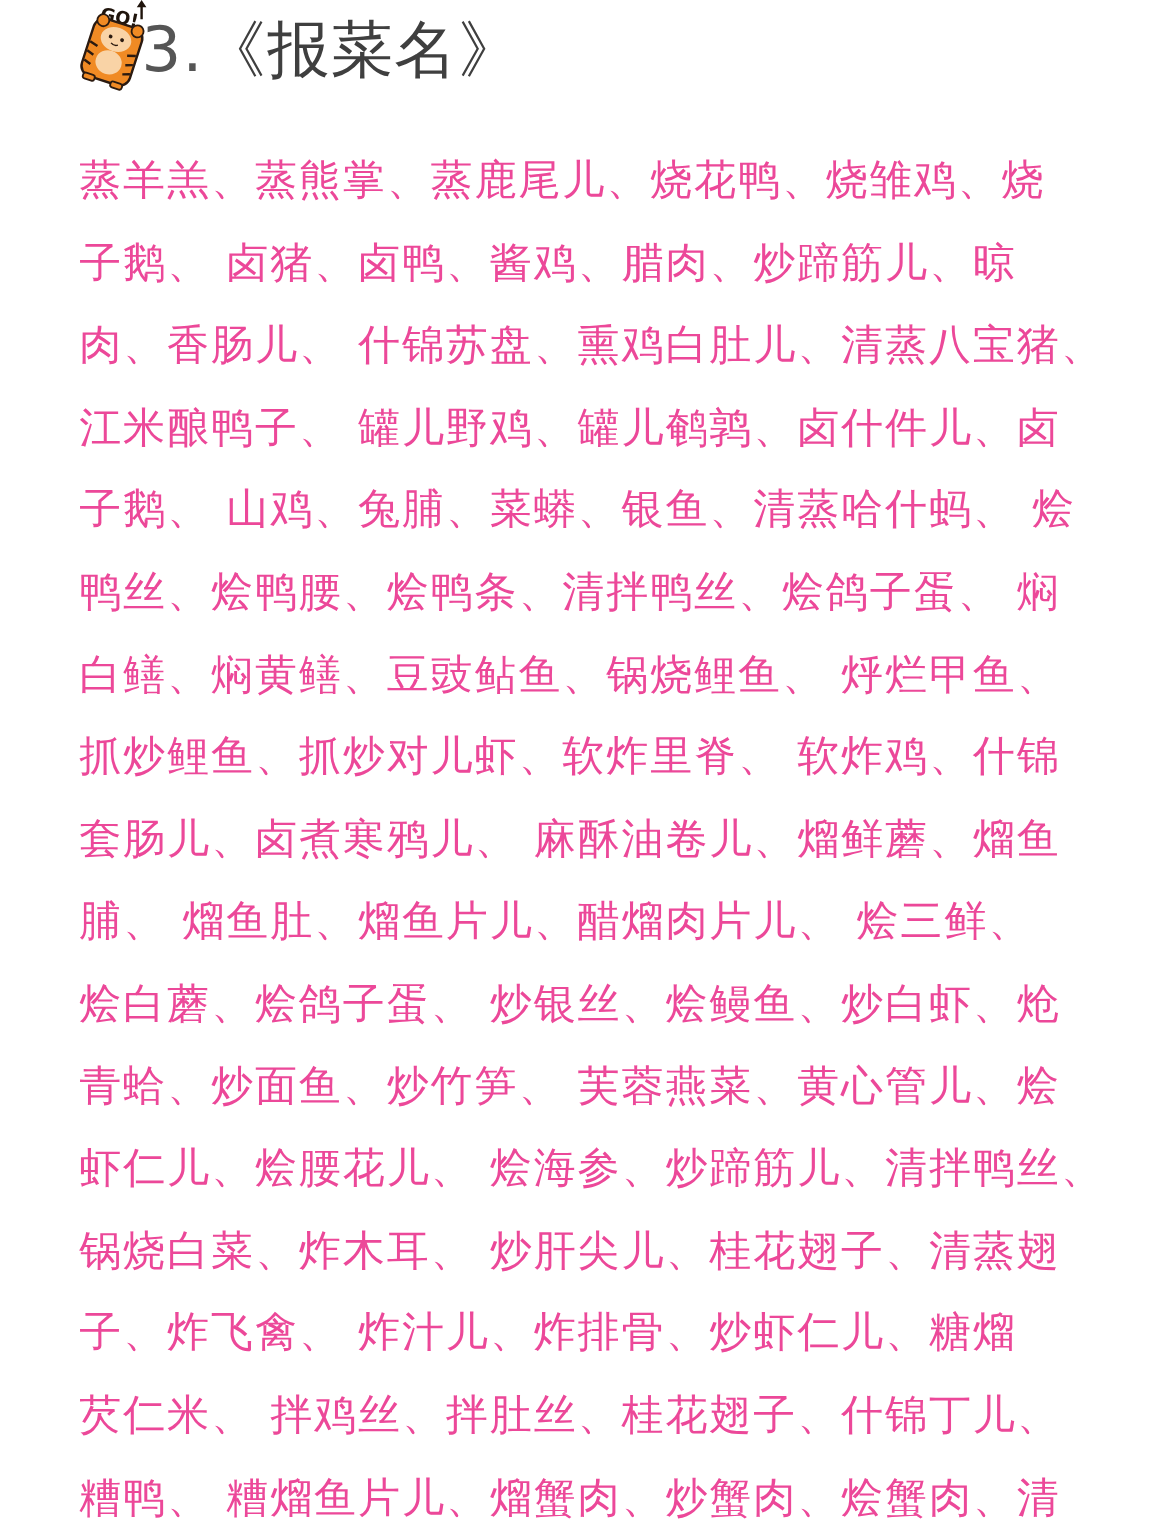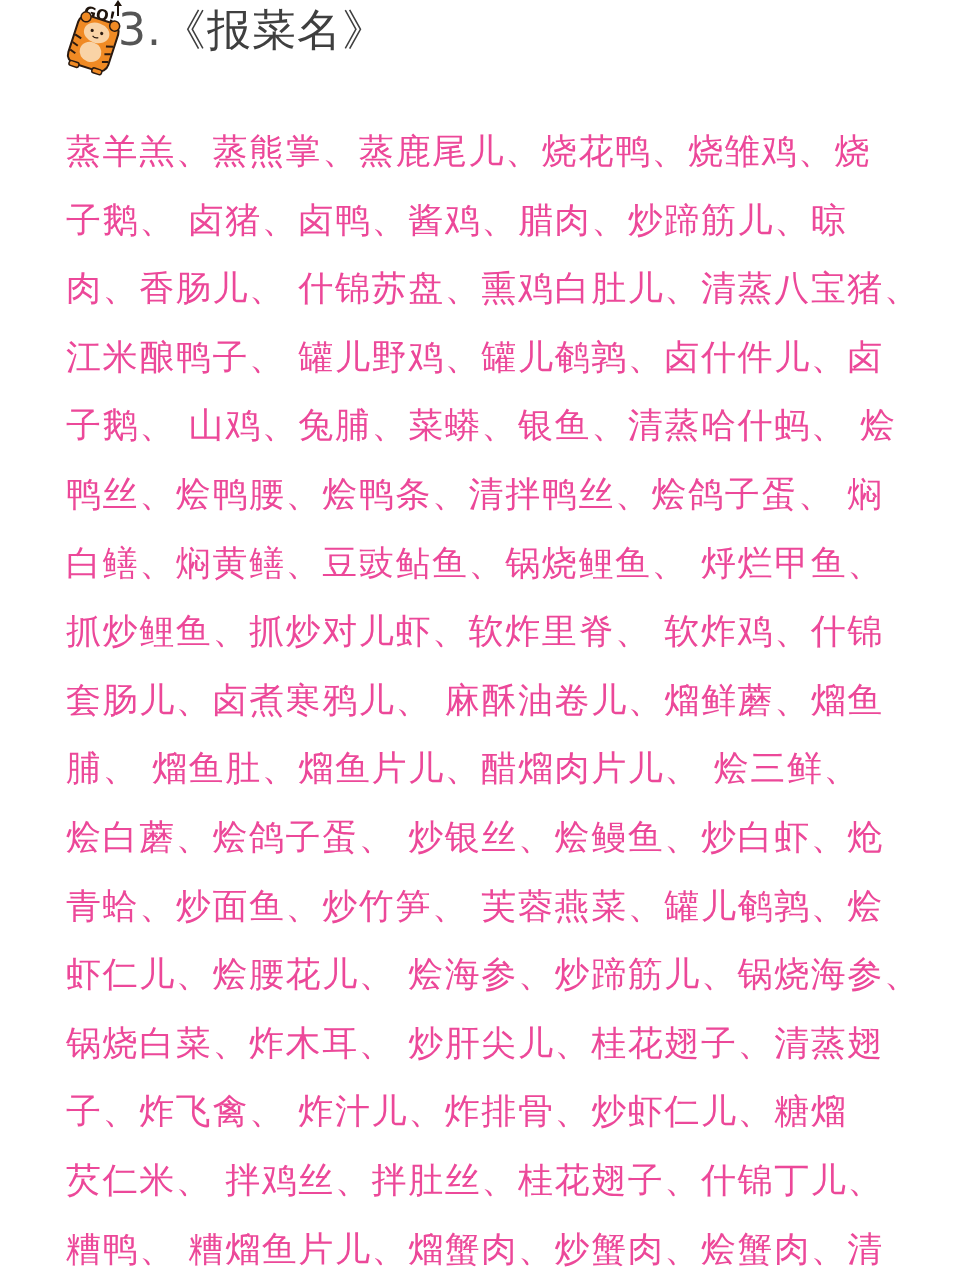--- a/index.html
+++ b/index.html
@@ -27,22 +27,22 @@
       position: absolute;
       left: 0;
       top: 0;
       width: 70px;
       height: 76px;
       z-index: 2;
     }
     .title {
       position: absolute;
       left: 62px;
-      top: 2px;
-      font-size: 44px;
+      top: 14px;
+      font-size: 52px;
       line-height: 56px;
       color: #3f3f3f;
       white-space: nowrap;
       letter-spacing: 1px;
     }
     .title .num {
       color: #555;
     }
     .body-text {
       position: absolute;
@@ -96,19 +96,19 @@
   <div class="line">子鹅、 卤猪、卤鸭、酱鸡、腊肉、炒蹄筋儿、晾</div>
   <div class="line">肉、香肠儿、 什锦苏盘、熏鸡白肚儿、清蒸八宝猪、</div>
   <div class="line">江米酿鸭子、 罐儿野鸡、罐儿鹌鹑、卤什件儿、卤</div>
   <div class="line">子鹅、 山鸡、兔脯、菜蟒、银鱼、清蒸哈什蚂、 烩</div>
   <div class="line">鸭丝、烩鸭腰、烩鸭条、清拌鸭丝、烩鸽子蛋、 焖</div>
   <div class="line">白鳝、焖黄鳝、豆豉鲇鱼、锅烧鲤鱼、 烀烂甲鱼、</div>
   <div class="line">抓炒鲤鱼、抓炒对儿虾、软炸里脊、 软炸鸡、什锦</div>
   <div class="line">套肠儿、卤煮寒鸦儿、 麻酥油卷儿、熘鲜蘑、熘鱼</div>
   <div class="line">脯、 熘鱼肚、熘鱼片儿、醋熘肉片儿、 烩三鲜、</div>
   <div class="line">烩白蘑、烩鸽子蛋、 炒银丝、烩鳗鱼、炒白虾、炝</div>
-  <div class="line">青蛤、炒面鱼、炒竹笋、 芙蓉燕菜、罐儿鹌鹑、烩</div>
-  <div class="line">虾仁儿、烩腰花儿、 烩海参、炒蹄筋儿、锅烧海参、</div>
+  <div class="line">青蛤、炒面鱼、炒竹笋、 芙蓉燕菜、黄心管儿、烩</div>
+  <div class="line">虾仁儿、烩腰花儿、 烩海参、炒蹄筋儿、清拌鸭丝、</div>
   <div class="line">锅烧白菜、炸木耳、 炒肝尖儿、桂花翅子、清蒸翅</div>
   <div class="line">子、炸飞禽、 炸汁儿、炸排骨、炒虾仁儿、糖熘</div>
   <div class="line">芡仁米、 拌鸡丝、拌肚丝、桂花翅子、什锦丁儿、</div>
   <div class="line">糟鸭、 糟熘鱼片儿、熘蟹肉、炒蟹肉、烩蟹肉、清</div>
 </div>
 
 </body></html>

